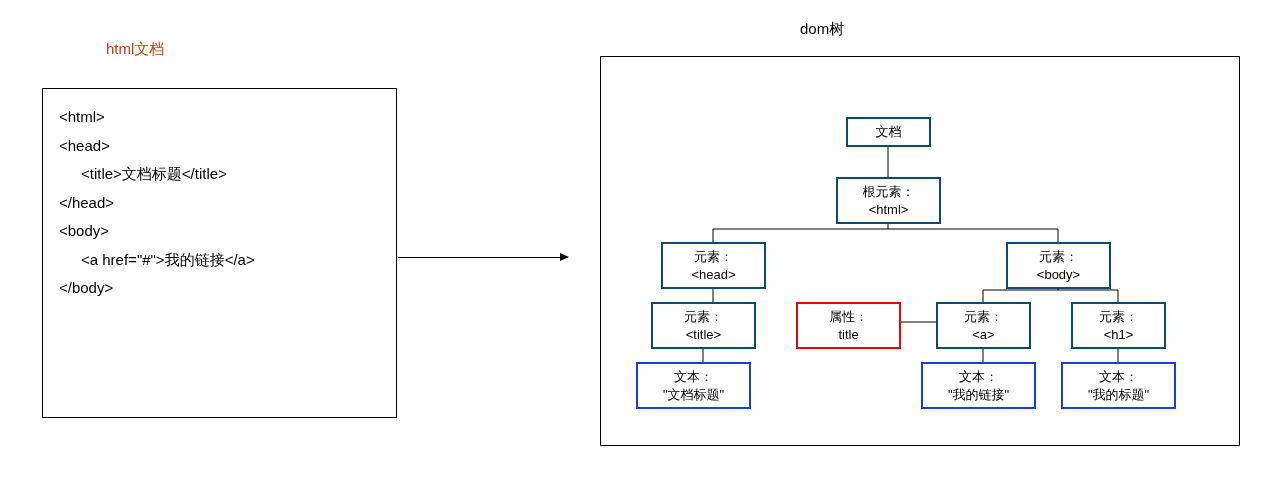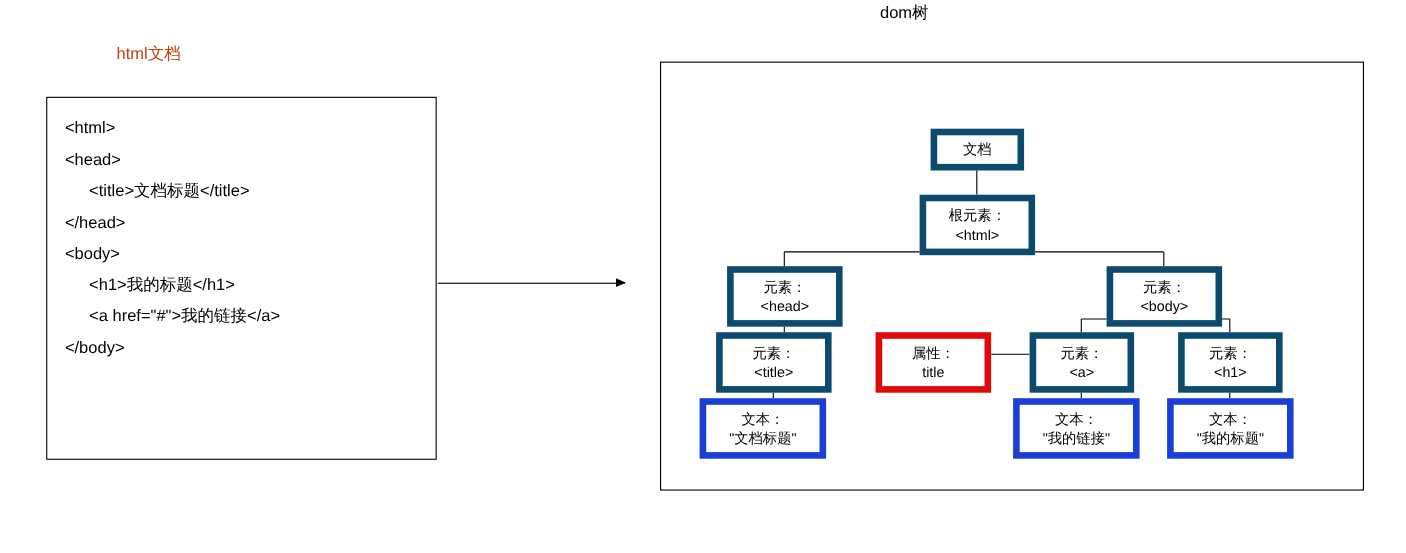--- a/index.html
+++ b/index.html
@@ -14,21 +14,21 @@
     .heading-left {
       position: absolute;
       left: 106px;
       top: 40px;
       font-size: 15px;
       color: #c2410c;
     }
     .heading-right {
       position: absolute;
       left: 800px;
-      top: 2px;
+      top: 20px;
       font-size: 15px;
       color: #000;
     }
     .code-box {
       position: absolute;
       left: 42px;
       top: 88px;
       width: 355px;
       height: 330px;
       border: 1px solid #000;
@@ -58,21 +58,21 @@
     .tree-box {
       position: absolute;
       left: 600px;
       top: 56px;
       width: 640px;
       height: 390px;
       border: 1px solid #000;
     }
     .node {
       position: absolute;
-      border: 6px solid #0c4a6e;
+      border: 2px solid #0c4a6e;
       text-align: center;
       font-size: 13px;
       line-height: 1.35;
       padding: 4px 2px;
       background: #fff;
     }
     .node.blue { border-color: #1a3fd6; }
     .node.red { border-color: #e00808; text-align: center; }
     svg.lines {
       position: absolute;
@@ -97,21 +97,20 @@
 <body>
 
 <div class="heading-left">html文档</div>
 
 <div class="code-box">
   <div>&lt;html&gt;</div>
   <div>&lt;head&gt;</div>
   <div class="indent1">&lt;title&gt;文档标题&lt;/title&gt;</div>
   <div>&lt;/head&gt;</div>
   <div>&lt;body&gt;</div>
-  <div class="indent1">&lt;h1&gt;我的标题&lt;/h1&gt;</div>
   <div class="indent1">&lt;a href="#"&gt;我的链接&lt;/a&gt;</div>
   <div></div>
   <div>&lt;/body&gt;</div>
 </div>
 
 <div class="arrow"></div>
 
 <div class="heading-right">dom树</div>
 
 <div class="tree-box">

